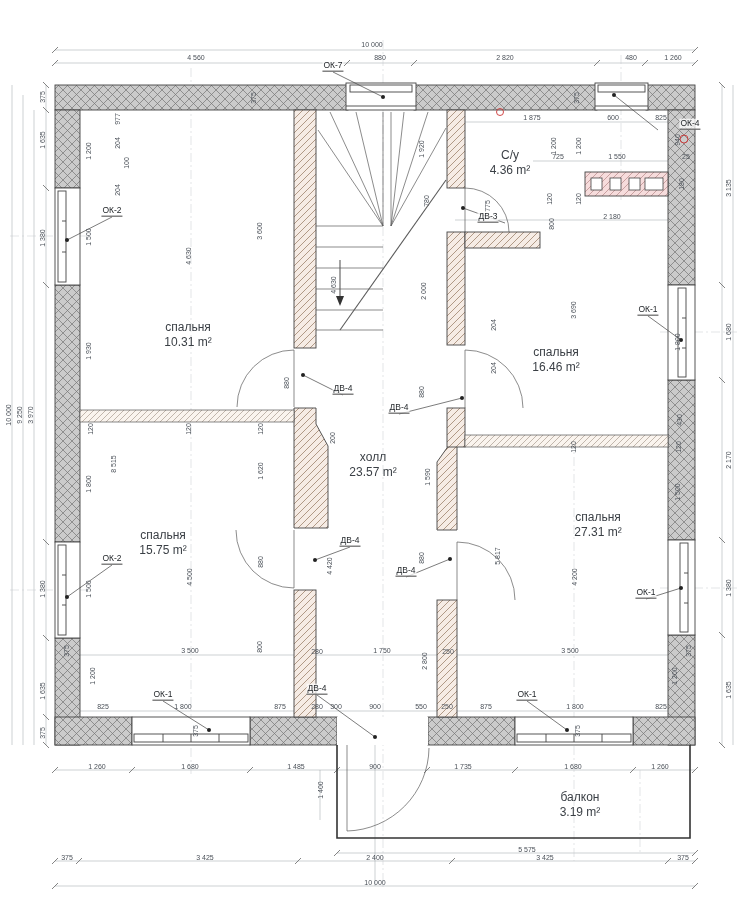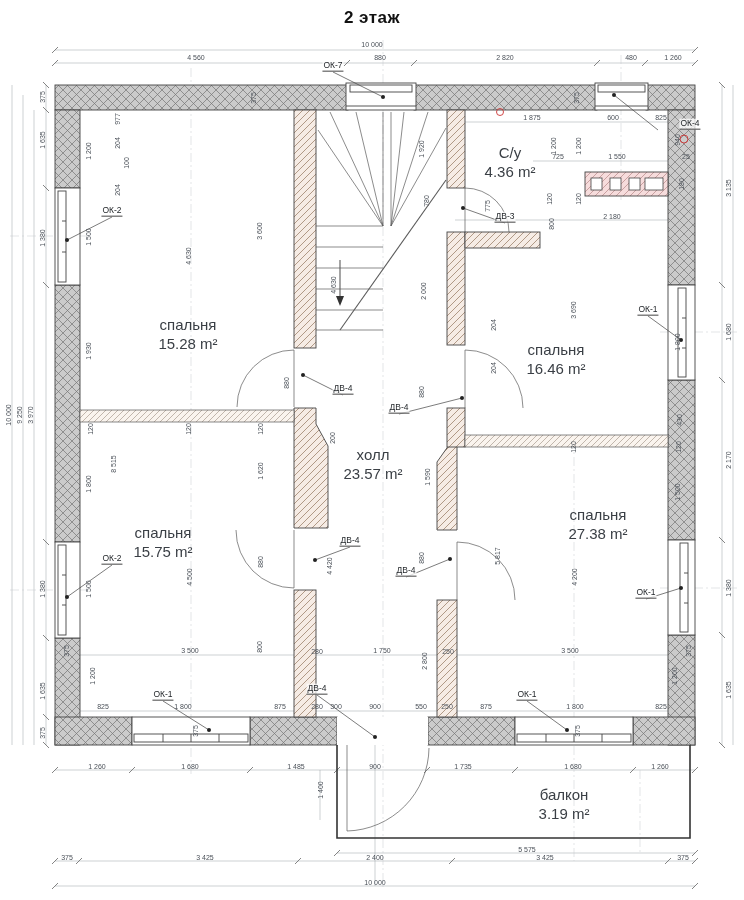--- a/index.html
+++ b/index.html
@@ -5,21 +5,21 @@
   html,body{margin:0;padding:0;background:#fff;}
   #page{position:relative;width:744px;height:900px;background:#fff;overflow:hidden;
         font-family:"Liberation Sans",sans-serif;}
   #plan-svg{position:absolute;left:0;top:0;}
   #title{position:absolute;left:0;top:8px;width:744px;text-align:center;
          font-size:17px;font-weight:bold;color:#111;letter-spacing:.5px;}
   .dim{position:absolute;font-size:7px;color:#4a5058;white-space:nowrap;
        transform:translate(-50%,-50%);line-height:1;}
   .dim.v{transform:translate(-50%,-50%) rotate(-90deg);}
   .room-label{position:absolute;transform:translate(-50%,-50%);text-align:center;
-       font-size:15px;color:#3a3f45;line-height:1.25;white-space:nowrap;}
+       font-size:12px;color:#3a3f45;line-height:1.25;white-space:nowrap;}
   .mark-label{position:absolute;transform:translate(-50%,-100%);font-size:8.5px;
        color:#23272b;border-bottom:1px solid #444;padding:0 1px 1px;line-height:1.1;
        white-space:nowrap;background:rgba(255,255,255,.75);}
 </style>
 </head>
 <body>
 
 <div id="page">
 
 <svg id="plan-svg" width="744" height="900" viewBox="0 0 744 900">
@@ -245,29 +245,28 @@
         <circle cx="462" cy="398" r="2" fill="#222" stroke="none"></circle>
         <line x1="350" y1="547" x2="315" y2="560"></line>
         <circle cx="315" cy="560" r="2" fill="#222" stroke="none"></circle>
         <line x1="406" y1="577" x2="450" y2="559"></line>
         <circle cx="450" cy="559" r="2" fill="#222" stroke="none"></circle>
         <line x1="317" y1="695" x2="375" y2="737"></line>
         <circle cx="375" cy="737" r="2" fill="#222" stroke="none"></circle>
       </g>
 </svg>
 
-<div id="title">2 этаж</div>
 <div id="labels">
-      <div class="room-label" style="left: 188px; top: 335px;">спальня<div>15.28 m²</div></div>
+      <div class="room-label" style="left: 188px; top: 335px;">спальня<div>10.31 m²</div></div>
       <div class="room-label" style="left: 556px; top: 360px;">спальня<div>16.46 m²</div></div>
       <div class="room-label" style="left: 510px; top: 163px;">С/у<div>4.36 m²</div></div>
       <div class="room-label" style="left: 373px; top: 465px;">холл<div>23.57 m²</div></div>
       <div class="room-label" style="left: 163px; top: 543px;">спальня<div>15.75 m²</div></div>
-      <div class="room-label" style="left: 598px; top: 525px;">спальня<div>27.38 m²</div></div>
-      <div class="room-label" style="left: 564px; top: 805px;">балкон<div>3.19 m²</div></div>
+      <div class="room-label" style="left: 598px; top: 525px;">спальня<div>27.31 m²</div></div>
+      <div class="room-label" style="left: 580px; top: 805px;">балкон<div>3.19 m²</div></div>
       <div class="dim" style="left: 372px; top: 44px;">10 000</div>
       <div class="dim" style="left: 196px; top: 57px;">4 560</div>
       <div class="dim" style="left: 380px; top: 57px;">880</div>
       <div class="dim" style="left: 505px; top: 57px;">2 820</div>
       <div class="dim" style="left: 631px; top: 57px;">480</div>
       <div class="dim" style="left: 673px; top: 57px;">1 260</div>
       <div class="dim v" style="left: 253px; top: 98px;">375</div>
       <div class="dim v" style="left: 576px; top: 98px;">375</div>
       <div class="dim" style="left: 532px; top: 117px;">1 875</div>
       <div class="dim" style="left: 613px; top: 117px;">600</div>
@@ -376,21 +375,21 @@
       <div class="dim" style="left: 375px; top: 882px;">10 000</div>
       <div class="dim v" style="left: 728px; top: 690px;">1 635</div>
       <div class="mark-label" style="left: 333px; top: 72px;">ОК-7</div>
       <div class="mark-label" style="left: 690px; top: 130px;">ОК-4</div>
       <div class="mark-label" style="left: 112px; top: 217px;">ОК-2</div>
       <div class="mark-label" style="left: 112px; top: 565px;">ОК-2</div>
       <div class="mark-label" style="left: 648px; top: 316px;">ОК-1</div>
       <div class="mark-label" style="left: 646px; top: 599px;">ОК-1</div>
       <div class="mark-label" style="left: 163px; top: 701px;">ОК-1</div>
       <div class="mark-label" style="left: 527px; top: 701px;">ОК-1</div>
-      <div class="mark-label" style="left: 505px; top: 223px; text-align: center;">ДВ-3</div>
+      <div class="mark-label" style="left: 488px; top: 223px; text-align: center;">ДВ-3</div>
       <div class="mark-label" style="left: 343px; top: 395px;">ДВ-4</div>
       <div class="mark-label" style="left: 399px; top: 414px;">ДВ-4</div>
       <div class="mark-label" style="left: 350px; top: 547px;">ДВ-4</div>
       <div class="mark-label" style="left: 406px; top: 577px;">ДВ-4</div>
       <div class="mark-label" style="left: 317px; top: 695px;">ДВ-4</div>
     </div>
 
 </div>
 
 </body></html>

